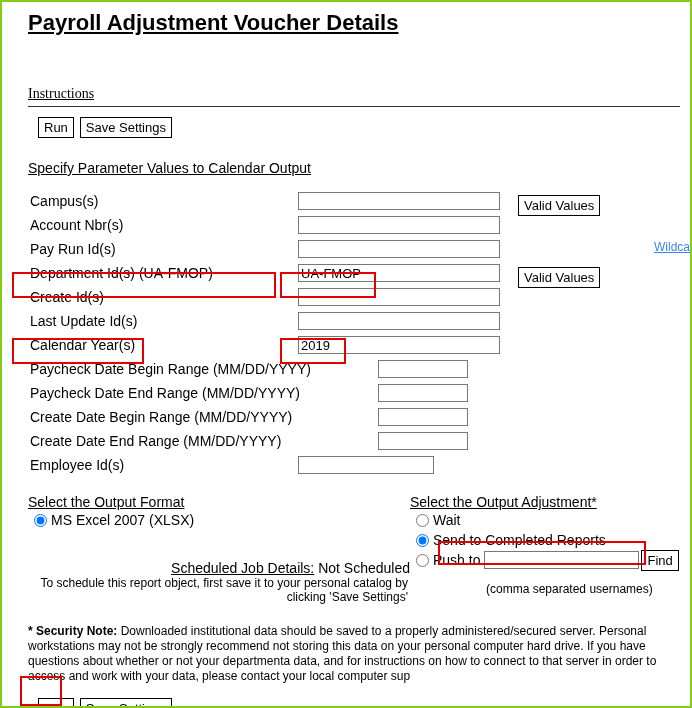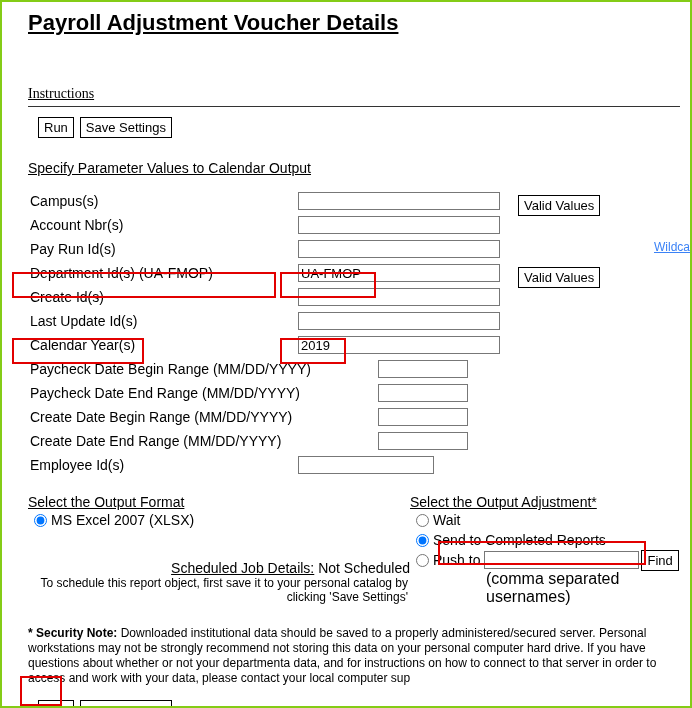--- a/index.html
+++ b/index.html
@@ -143,22 +143,23 @@
   .radio-row input[type="radio"] { margin: 0 4px 0 6px; }
   .radio-row .ul { }
   .push-row input[type="text"] {
     height: 18px;
     width: 155px;
     border: 1px solid #777;
     margin-left: 4px;
     box-sizing: border-box;
   }
   .comma-note {
-    font-size: 16px;
+    font-size: 12px;
     margin-left: 76px;
+    margin-top: 12px;
   }
 
   .sched {
     margin-top: 4px;
     text-align: right;
   }
   .sched-title { text-decoration: underline; font-size: 14px; }
   .sched-note { font-size: 12px; max-width: 380px; }
 
   .security {

